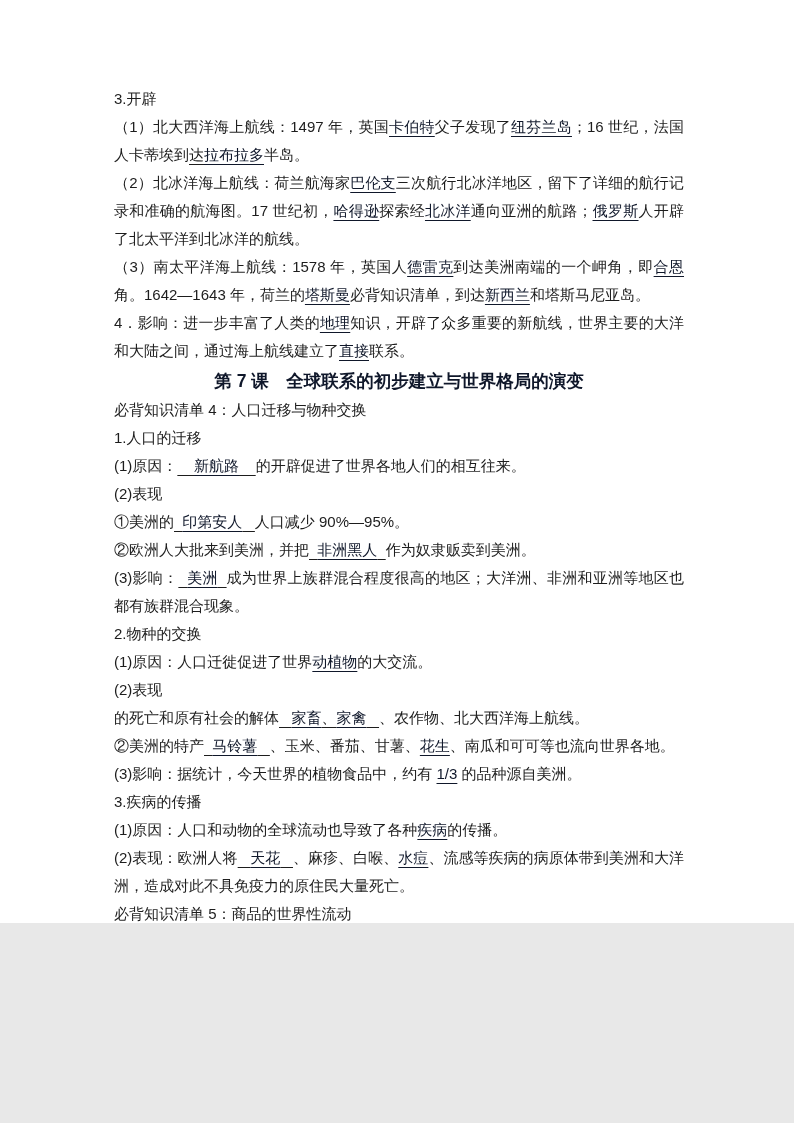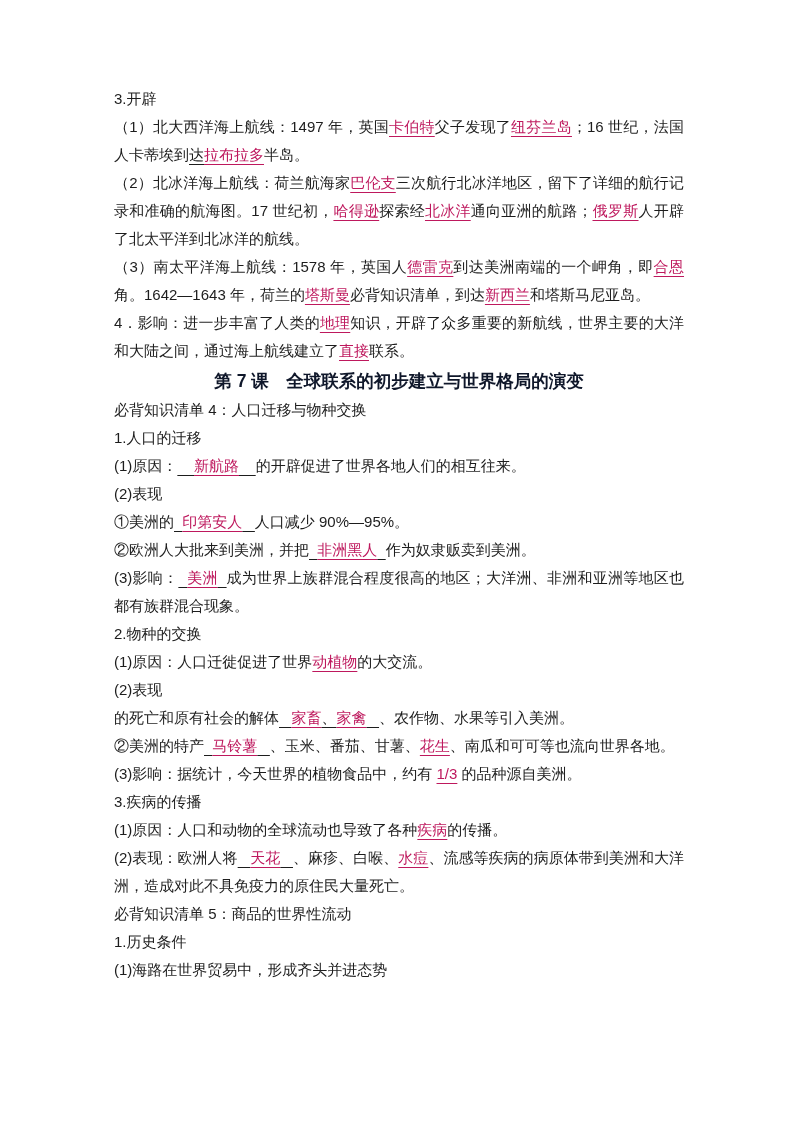--- a/index.html
+++ b/index.html
@@ -1,18 +1,18 @@
 <!DOCTYPE html>
 <html><head>
 <meta charset="utf-8">
 <style>
   html,body{margin:0;padding:0;background:#e8e8e8;}
   .page{
     position:relative;
-    width:794px;height:1123px;
+    width:794px;height:923px;
     margin:0 auto;
     background:#ffffff;
     font-family:"Liberation Sans", sans-serif;
     overflow:hidden;
   }
   .doc{
     position:absolute;
     left:114px;top:85px;
     width:570px;
     color:#1d1d1d;
@@ -23,21 +23,21 @@
   .para{margin:0;padding:0;}
   .para.heading{
     text-align:center;
     font-weight:bold;
     font-size:17.5px;
     line-height:30px;
     margin-top:1px;
   }
   .para.bold-head{font-weight:normal;}
   .run{white-space:pre-wrap;}
-  .red{color:#be185d;}
+  .red{color:#0f172a;}
   .heading .run{color:#0f172a;}
   .ul{
     text-decoration:underline;
     text-decoration-thickness:1px;
     text-underline-offset:4px;
   }
 </style>
 </head>
 <body>
 
@@ -52,21 +52,21 @@
       <p class="para bold-head"><span class="run">必背知识清单 4：人口迁移与物种交换</span></p>
       <p class="para"><span class="run">1.人口的迁移</span></p>
       <p class="para"><span class="run">(1)原因：</span><span class="run ul">&nbsp;&nbsp;&nbsp;&nbsp;</span><span class="run red ul">新航路</span><span class="run ul">&nbsp;&nbsp;&nbsp;&nbsp;</span><span class="run">的开辟促进了世界各地人们的相互往来。</span></p>
       <p class="para"><span class="run">(2)表现</span></p>
       <p class="para"><span class="run">①美洲的</span><span class="run ul">&nbsp;&nbsp;</span><span class="run red ul">印第安人</span><span class="run ul">&nbsp;&nbsp;&nbsp;</span><span class="run">人口减少 90%—95%。</span></p>
       <p class="para"><span class="run">②欧洲人大批来到美洲，并把</span><span class="run ul">&nbsp;&nbsp;</span><span class="run red ul">非洲黑人</span><span class="run ul">&nbsp;&nbsp;</span><span class="run">作为奴隶贩卖到美洲。</span></p>
       <p class="para"><span class="run">(3)影响：</span><span class="run ul">&nbsp;&nbsp;</span><span class="run red ul">美洲</span><span class="run ul">&nbsp;&nbsp;</span><span class="run">成为世界上族群混合程度很高的地区；大洋洲、非洲和亚洲等地区也都有族群混合现象。</span></p>
       <p class="para"><span class="run">2.物种的交换</span></p>
       <p class="para"><span class="run">(1)原因：人口迁徙促进了世界</span><span class="run red ul">动植物</span><span class="run">的大交流。</span></p>
       <p class="para"><span class="run">(2)表现</span></p>
-      <p class="para"><span class="run">的死亡和原有社会的解体</span><span class="run ul">&nbsp;&nbsp;&nbsp;</span><span class="run red ul">家畜</span><span class="run ul">、</span><span class="run red ul">家禽</span><span class="run ul">&nbsp;&nbsp;&nbsp;</span><span class="run">、农作物、水果等引入美洲。</span></p>
+      <p class="para"><span class="run">的死亡和原有社会的解体</span><span class="run ul">&nbsp;&nbsp;&nbsp;</span><span class="run red ul">家畜</span><span class="run ul">、</span><span class="run red ul">家禽</span><span class="run ul">&nbsp;&nbsp;&nbsp;</span><span class="run">、农作物、北大西洋海上航线。</span></p>
       <p class="para"><span class="run">②美洲的特产</span><span class="run ul">&nbsp;&nbsp;</span><span class="run red ul">马铃薯</span><span class="run ul">&nbsp;&nbsp;&nbsp;</span><span class="run">、玉米、番茄、甘薯、</span><span class="run red ul">花生</span><span class="run">、南瓜和可可等也流向世界各地。</span></p>
       <p class="para"><span class="run">(3)影响：据统计，今天世界的植物食品中，约有 </span><span class="run red ul">1/3</span><span class="run"> 的品种源自美洲。</span></p>
       <p class="para"><span class="run">3.疾病的传播</span></p>
       <p class="para"><span class="run">(1)原因：人口和动物的全球流动也导致了各种</span><span class="run red ul">疾病</span><span class="run">的传播。</span></p>
       <p class="para"><span class="run">(2)表现：欧洲人将</span><span class="run ul">&nbsp;&nbsp;&nbsp;</span><span class="run red ul">天花</span><span class="run ul">&nbsp;&nbsp;&nbsp;</span><span class="run">、麻疹、白喉、</span><span class="run red ul">水痘</span><span class="run">、流感等疾病的病原体带到美洲和大洋洲，造成对此不具免疫力的原住民大量死亡。</span></p>
       <p class="para bold-head"><span class="run">必背知识清单 5：商品的世界性流动</span></p>
       <p class="para"><span class="run">1.历史条件</span></p>
       <p class="para"><span class="run">(1)海路在世界贸易中，形成齐头并进态势</span></p>
     </div>
 </div>

